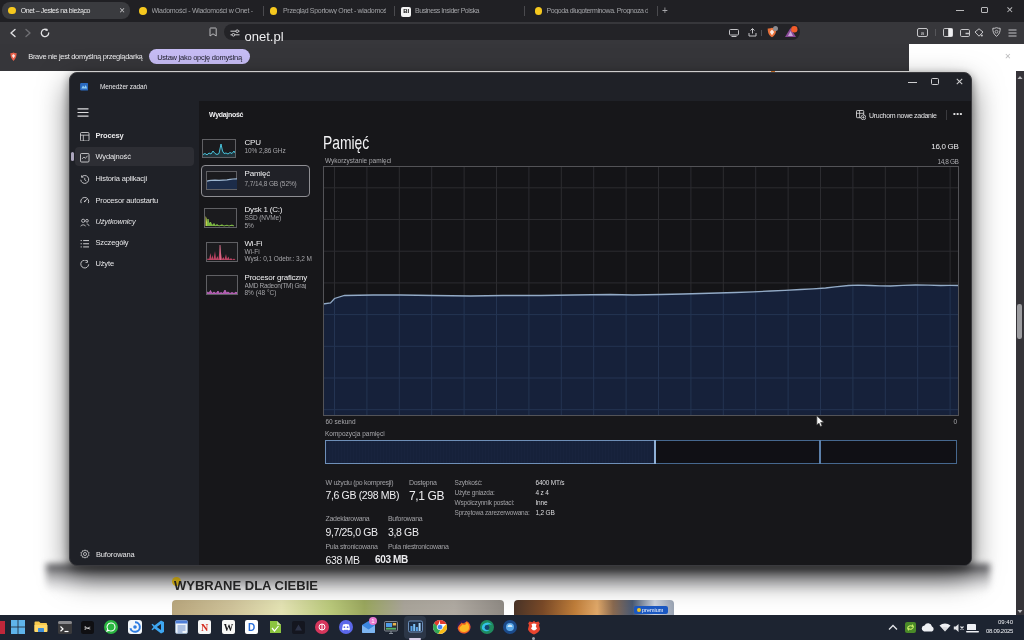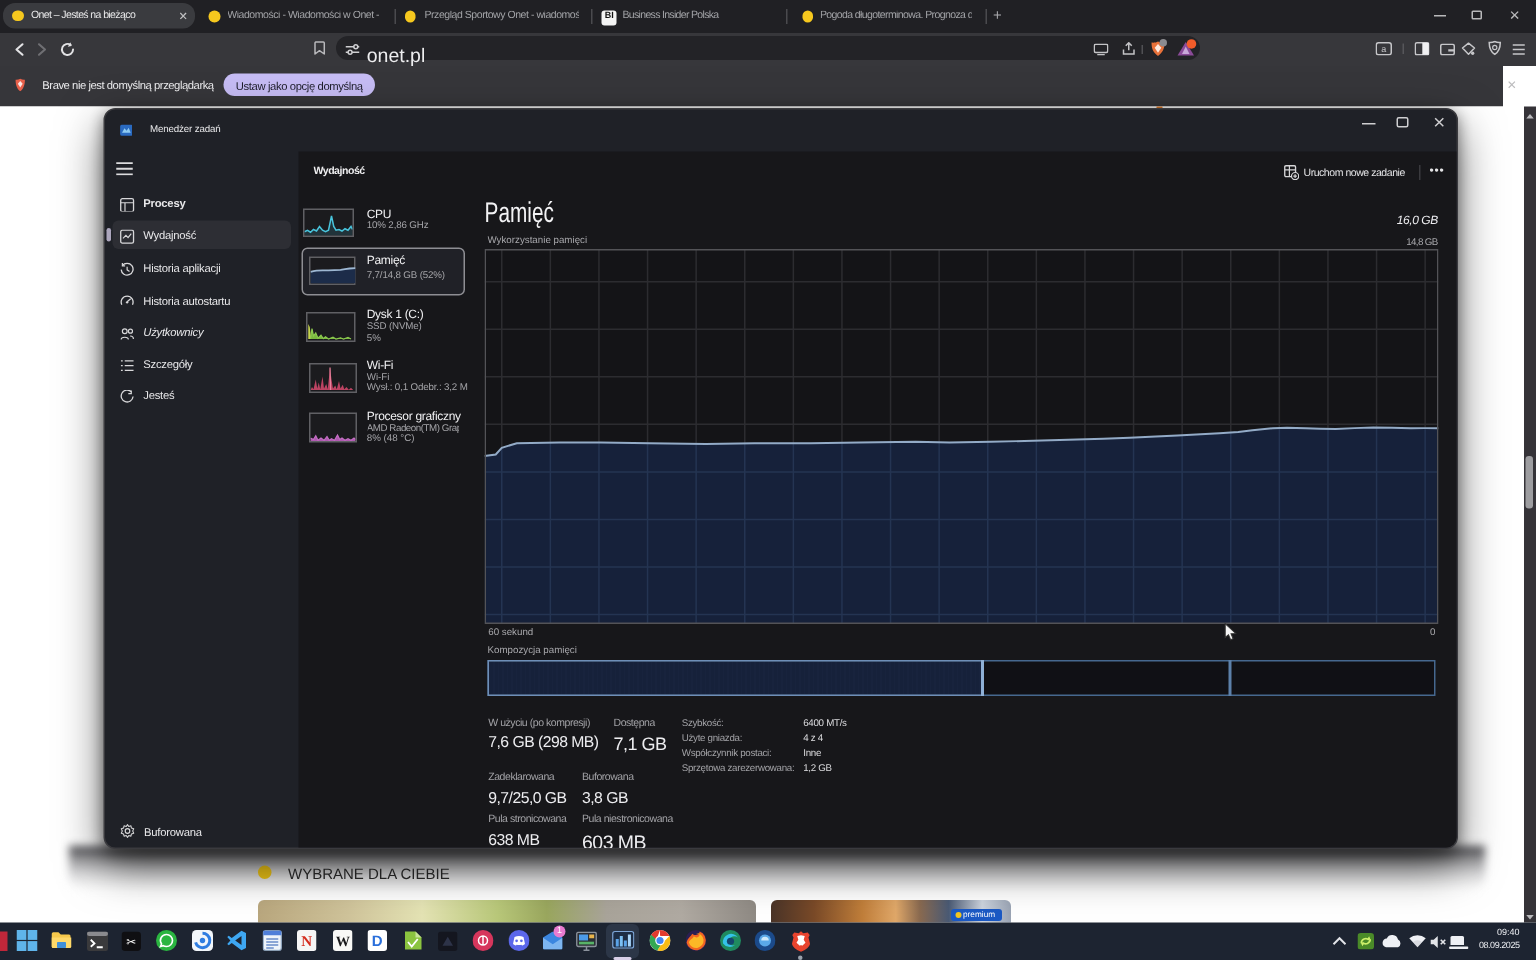--- a/index.html
+++ b/index.html
@@ -103,39 +103,39 @@
     </svg>
   <svg class="abs" style="left:992px;top:5px;" width="9" height="10" viewBox="0 0 9 10">
       <path d="M4.5 0.7 C5.6 1.2 7 1.4 8.2 1.3 C8.2 4.5 7.6 7.2 4.5 9.3 C1.4 7.2 0.8 4.5 0.8 1.3 C2 1.4 3.4 1.2 4.5 0.7 Z" stroke="#c6c6c9" stroke-width="1" fill="none"></path>
       <circle cx="4.5" cy="4.7" r="1.4" stroke="#c6c6c9" stroke-width="0.8" fill="none"></circle>
     </svg>
   <svg class="abs" style="left:1007.5px;top:6.5px;" width="9" height="8" viewBox="0 0 9 8">
       <path d="M0.5 1 h8 M0.5 4 h8 M0.5 7 h8" stroke="#c6c6c9" stroke-width="1.1"></path>
     </svg>
 </div>
 
-<div class="abs" id="notifbar" style="left:0;top:44px;width:1002px;height:26.5px;background:#36363a;">
+<div class="abs" id="notifbar" style="left:0;top:44px;width:909px;height:26.5px;background:#36363a;">
   <svg class="abs" style="left:10.4px;top:7.5px;" width="7" height="9.5" viewBox="0 0 7 9.5">
       <path d="M3.5 0.5 C4.4 1 5.7 1.2 6.6 1.1 C6.6 4.2 6 6.7 3.5 8.9 C1 6.7 0.4 4.2 0.4 1.1 C1.3 1.2 2.6 1 3.5 0.5 Z" fill="#e8604a"></path>
       <path d="M3.5 2 L5.1 3.8 L3.5 6.3 L1.9 3.8 Z" fill="#fff" opacity="0.85"></path>
     </svg>
   <div class="txt" style="left:28.2px;top:8.2px;font-size:7.5px;letter-spacing:-0.3px;color:#ececee;">Brave nie jest domyślną przeglądarką</div>
   <div class="abs" style="left:149px;top:5px;width:101px;height:14.5px;background:#c6bcf4;border-radius:7.5px;"></div>
   <div class="abs txt" style="left:149px;top:8.8px;width:101px;text-align:center;font-size:7.5px;letter-spacing:-0.25px;color:#1d1d2b;">Ustaw jako opcję domyślną</div>
   <div class="txt" style="left:1004.5px;top:8px;font-size:8px;color:#bcbcbe;">✕</div>
 </div>
 
 <div class="abs" id="page" style="left:0;top:70.5px;width:1024px;height:544px;background:#ffffff;">
 
   <div class="abs" style="left:770.5px;top:0;width:4px;height:2px;background:#e07b28;"></div>
 
   <div class="abs" style="left:46px;top:493.5px;width:944px;height:30px;background:linear-gradient(#3f3f43 0%, #77777b 15%, #aaaaac 35%, #d8d8da 60%, #f4f4f4 85%, #ffffff 100%);border-radius:0 0 10px 10px;filter:blur(3px);"></div>
 
   <div class="abs" style="left:172px;top:506px;width:9px;height:9px;border-radius:50%;background:#edc418;"></div>
-  <div class="txt" style="left:192px;top:507.5px;font-size:10px;font-weight:normal;letter-spacing:0px;color:#2b2b2b;">WYBRANE DLA CIEBIE</div>
+  <div class="txt" style="left:174px;top:507.5px;font-size:13px;font-weight:bold;letter-spacing:0px;color:#2b2b2b;">WYBRANE DLA CIEBIE</div>
 
   <div class="abs" style="left:172px;top:529px;width:332px;height:15px;border-radius:4px 4px 0 0;background:linear-gradient(90deg,#b9a77e 0%,#cfc39a 18%,#e4e3b4 33%,#b9c87a 48%,#9aa75e 58%,#a9a49a 70%,#b0aaa2 85%,#8f8a84 100%);"></div>
   <div class="abs" style="left:514px;top:529px;width:160px;height:15px;border-radius:4px 4px 0 0;background:linear-gradient(90deg,#4a3428 0%,#7a4a28 18%,#c07e3a 38%,#e0a869 52%,#8a6a50 62%,#4a5a74 74%,#cdd4de 88%,#9aa4b4 100%);"></div>
   <div class="abs" style="left:634px;top:535px;width:34px;height:8px;border-radius:2px;background:#1b59c4;"></div>
   <div class="abs" style="left:636.5px;top:537px;width:4px;height:4px;border-radius:50%;background:#f2c522;"></div>
   <div class="txt" style="left:642px;top:536px;font-size:5.5px;color:#fff;">premium</div>
 
   <div class="abs" style="left:1015.7px;top:0px;width:8.3px;height:544px;background:#353338;"></div>
   <svg class="abs" style="left:1017px;top:4px;" width="6" height="5" viewBox="0 0 6 5">
       <path d="M0.5 4 L3 1 L5.5 4 Z" fill="#b9b9bc"></path>
@@ -192,37 +192,37 @@
       <path d="M2 2.6 A5 5 0 1 1 1 6" stroke="#d8d8da" stroke-width="1.1" fill="none"></path>
       <path d="M2 0.5 v2.3 h2.3" stroke="#d8d8da" stroke-width="1" fill="none"></path>
       <path d="M6 3.5 V6.2 L8 7.5" stroke="#d8d8da" stroke-width="1" fill="none"></path>
     </svg>
   <div class="txt" style="left:25.5px;top:101px;font-size:7.5px;letter-spacing:-0.15px;color:#e8e8ea;">Historia aplikacji</div>
   <svg class="abs" style="left:10px;top:123px;" width="9.5" height="9.5" viewBox="0 0 12 12">
       <path d="M1.5 9 A5 5 0 1 1 10.5 9" stroke="#d8d8da" stroke-width="1.1" fill="none"></path>
       <path d="M6 6.5 L9 4" stroke="#d8d8da" stroke-width="1.1"></path>
       <circle cx="6" cy="7" r="1" fill="#d8d8da"></circle>
     </svg>
-  <div class="txt" style="left:25.5px;top:122.6px;font-size:7.5px;letter-spacing:-0.15px;color:#e8e8ea;">Historia autostartu</div>
+  <div class="txt" style="left:25.5px;top:122.6px;font-size:7.5px;letter-spacing:-0.15px;color:#e8e8ea;">Procesor autostartu</div>
   <svg class="abs" style="left:10px;top:144.5px;" width="9.5" height="9.5" viewBox="0 0 12 12">
       <circle cx="4" cy="3.5" r="2" stroke="#d8d8da" stroke-width="1" fill="none"></circle>
       <path d="M1 10.5 C1 8 7 8 7 10.5" stroke="#d8d8da" stroke-width="1" fill="none"></path>
       <circle cx="8.8" cy="3.5" r="1.7" stroke="#d8d8da" stroke-width="1" fill="none"></circle>
       <path d="M8.5 7.6 C10.5 7.6 11.3 8.8 11.3 10.2" stroke="#d8d8da" stroke-width="1" fill="none"></path>
     </svg>
   <div class="txt" style="left:25.5px;top:143.7px;font-size:7.5px;letter-spacing:-0.15px;color:#e8e8ea;font-style:italic;">Użytkownicy</div>
   <svg class="abs" style="left:10px;top:166px;" width="9.5" height="9.5" viewBox="0 0 12 12">
       <path d="M0.8 2 h1.5 M0.8 6 h1.5 M0.8 10 h1.5 M4 2 h7.4 M4 6 h7.4 M4 10 h7.4" stroke="#d8d8da" stroke-width="1.2"></path>
     </svg>
   <div class="txt" style="left:25.5px;top:165.1px;font-size:7.5px;letter-spacing:-0.15px;color:#e8e8ea;">Szczegóły</div>
   <svg class="abs" style="left:10px;top:187px;" width="9.5" height="9.5" viewBox="0 0 12 12">
       <path d="M9.5 1.5 A5 5 0 1 0 11 5.5" stroke="#d8d8da" stroke-width="1.1" fill="none"></path>
       <path d="M9.5 0.5 v2.5 h-2.5" stroke="#d8d8da" stroke-width="1" fill="none"></path>
     </svg>
-  <div class="txt" style="left:25.5px;top:185.9px;font-size:7.5px;letter-spacing:-0.15px;color:#e8e8ea;">Jesteś</div>
+  <div class="txt" style="left:25.5px;top:185.9px;font-size:7.5px;letter-spacing:-0.15px;color:#e8e8ea;">Użyte</div>
 
   <svg class="abs" style="left:9.5px;top:476px;" width="10" height="10" viewBox="0 0 13 13">
       <circle cx="6.5" cy="6.5" r="2" stroke="#d8d8da" stroke-width="1" fill="none"></circle>
       <path d="M6.5 1 L7.6 2.6 L9.5 2 L9.9 4 L11.9 4.6 L11 6.5 L11.9 8.4 L9.9 9 L9.5 11 L7.6 10.4 L6.5 12 L5.4 10.4 L3.5 11 L3.1 9 L1.1 8.4 L2 6.5 L1.1 4.6 L3.1 4 L3.5 2 L5.4 2.6 Z" stroke="#d8d8da" stroke-width="0.9" fill="none" stroke-linejoin="round"></path>
     </svg>
   <div class="txt" style="left:26px;top:476.6px;font-size:7.5px;letter-spacing:-0.15px;color:#e8e8ea;">Buforowana</div>
 
   <div class="abs" style="left:132px;top:66px;width:34px;height:19px;background:#1b1b1e;border:1px solid #606064;"></div>
   <svg class="abs" style="left:133px;top:67px;" width="32" height="17" viewBox="0 0 32 17">
       <path d="M0 14.5 L2 13.5 L4 14.8 L6 13 L8 14 L10 11 L12 13.5 L14 14.5 L16 13.5 L18 4 L19.5 11 L21 13.5 L23 13 L25 14 L27 12.5 L29 13.5 L31 11 L32 13" stroke="#49c5dd" stroke-width="1" fill="none"></path>
@@ -262,21 +262,21 @@
   <div class="abs" style="left:135.8px;top:201.5px;width:32px;height:20.5px;background:#1b1b1e;border:1px solid #606064;"></div>
   <svg class="abs" style="left:136.8px;top:202.5px;" width="30" height="18.5" viewBox="0 0 30 18.5">
       <path d="M0 18.5 V16 L2 17 L3.5 14.5 L5 17.5 L7 16 L9 17.5 L11 15 L12.5 17.5 L14 16.5 L16 17.5 L18 14 L19.5 17 L21 16 L23 17.5 L25 16.5 L27 17.5 L29 16 L30 17 V18.5 Z" fill="#b05ab0"></path>
       <path d="M0 16 L2 17 L3.5 14.5 L5 17.5 L7 16 L9 17.5 L11 15 L12.5 17.5 L14 16.5 L16 17.5 L18 14 L19.5 17 L21 16 L23 17.5 L25 16.5 L27 17.5 L29 16 L30 17" stroke="#c46ec4" stroke-width="0.8" fill="none"></path>
     </svg>
   <div class="txt" style="left:174.5px;top:199.5px;font-size:8px;letter-spacing:-0.2px;color:#f0f0f2;">Procesor graficzny</div>
   <div class="txt" style="left:174.5px;top:208.7px;font-size:6.5px;letter-spacing:-0.3px;color:#a4a4a8;width:61px;overflow:hidden;">AMD Radeon(TM) Grapl</div>
   <div class="txt" style="left:174.5px;top:216px;font-size:6.5px;color:#a4a4a8;">8%  (48 °C)</div>
 
   <div class="txt" style="left:253px;top:59px;font-size:19px;color:#f2f2f4;transform:scaleX(0.73);transform-origin:0 0;">Pamięć</div>
-  <div class="txt" style="right:12.5px;top:69px;font-size:8px;letter-spacing:-0.3px;color:#ededf0;font-style:italic;">16,0 GB</div>
+  <div class="txt" style="right:12.5px;top:69px;font-size:8px;letter-spacing:-0.3px;color:#ededf0;">16,0 GB</div>
   <div class="txt" style="left:255px;top:84px;font-size:6.5px;color:#a8a8ac;">Wykorzystanie pamięci</div>
   <div class="txt" style="right:12.5px;top:84.5px;font-size:6.5px;letter-spacing:-0.4px;color:#a8a8ac;">14,8 GB</div>
 
   <svg class="abs" style="left:252.5px;top:92.5px;" width="636" height="250" viewBox="0 0 636 250">
     <rect x="0" y="0" width="636" height="250" fill="#141417"></rect>
     <g stroke="#2c2c30" stroke-width="1">
       <path d="M11.5 0 V250 M43.9 0 V250 M76.3 0 V250 M108.7 0 V250 M141.1 0 V250 M173.5 0 V250 M205.9 0 V250 M238.3 0 V250 M270.7 0 V250 M303.1 0 V250 M335.5 0 V250 M367.9 0 V250 M400.3 0 V250 M432.7 0 V250 M465.1 0 V250 M497.5 0 V250 M529.9 0 V250 M562.3 0 V250 M594.7 0 V250 M627.1 0 V250"></path>
       <path d="M0 21.8 H636 M0 53.5 H636 M0 85.2 H636 M0 116.9 H636 M0 148.6 H636 M0 180.3 H636 M0 212 H636 M0 243.7 H636"></path>
     </g>
     <clipPath id="memclip">
@@ -304,21 +304,21 @@
   <div class="txt" style="left:339px;top:405.5px;font-size:7px;letter-spacing:-0.3px;color:#a2a2a6;">Dostępna</div>
   <div class="txt" style="left:255.5px;top:416px;font-size:10.5px;letter-spacing:-0.35px;color:#ededf0;">7,6 GB (298 MB)</div>
   <div class="txt" style="left:339px;top:416px;font-size:12px;letter-spacing:-0.35px;color:#ededf0;">7,1 GB</div>
   <div class="txt" style="left:255.5px;top:442px;font-size:7px;letter-spacing:-0.3px;color:#a2a2a6;">Zadeklarowana</div>
   <div class="txt" style="left:318px;top:442px;font-size:7px;letter-spacing:-0.3px;color:#a2a2a6;">Buforowana</div>
   <div class="txt" style="left:255.5px;top:453px;font-size:10.5px;letter-spacing:-0.35px;color:#ededf0;">9,7/25,0 GB</div>
   <div class="txt" style="left:318px;top:453px;font-size:10.5px;letter-spacing:-0.35px;color:#ededf0;">3,8 GB</div>
   <div class="txt" style="left:255.5px;top:470px;font-size:7px;letter-spacing:-0.3px;color:#a2a2a6;">Pula stronicowana</div>
   <div class="txt" style="left:318px;top:470px;font-size:7px;letter-spacing:-0.3px;color:#a2a2a6;">Pula niestronicowana</div>
   <div class="txt" style="left:255.5px;top:481px;font-size:10.5px;letter-spacing:-0.35px;color:#ededf0;">638 MB</div>
-  <div class="txt" style="left:318px;top:481px;font-size:13px;letter-spacing:-0.35px;color:#ededf0;">603 MB</div>
+  <div class="txt" style="left:305px;top:481px;font-size:10px;letter-spacing:-0.35px;color:#ededf0;font-weight:bold;">603 MB</div>
 
   <div class="txt" style="left:384.5px;top:405.5px;font-size:6.5px;letter-spacing:-0.2px;color:#a2a2a6;">Szybkość:</div>
   <div class="txt" style="left:465.5px;top:405.5px;font-size:6.5px;letter-spacing:-0.2px;color:#dcdcdf;">6400 MT/s</div>
   <div class="txt" style="left:384.5px;top:415.5px;font-size:6.5px;letter-spacing:-0.2px;color:#a2a2a6;">Użyte gniazda:</div>
   <div class="txt" style="left:465.5px;top:415.5px;font-size:6.5px;letter-spacing:-0.2px;color:#dcdcdf;">4 z 4</div>
   <div class="txt" style="left:384.5px;top:425.5px;font-size:6.5px;letter-spacing:-0.2px;color:#a2a2a6;">Współczynnik postaci:</div>
   <div class="txt" style="left:465.5px;top:425.5px;font-size:6.5px;letter-spacing:-0.2px;color:#dcdcdf;">Inne</div>
   <div class="txt" style="left:384.5px;top:435.5px;font-size:6.5px;letter-spacing:-0.2px;color:#a2a2a6;">Sprzętowa zarezerwowana:</div>
   <div class="txt" style="left:465.5px;top:435.5px;font-size:6.5px;letter-spacing:-0.2px;color:#dcdcdf;">1,2 GB</div>
 </div>

